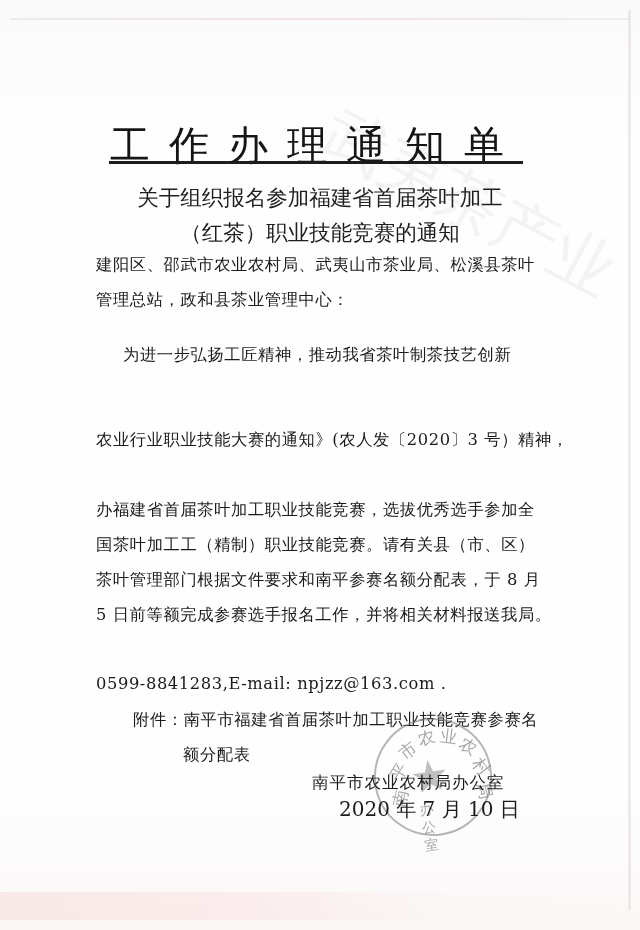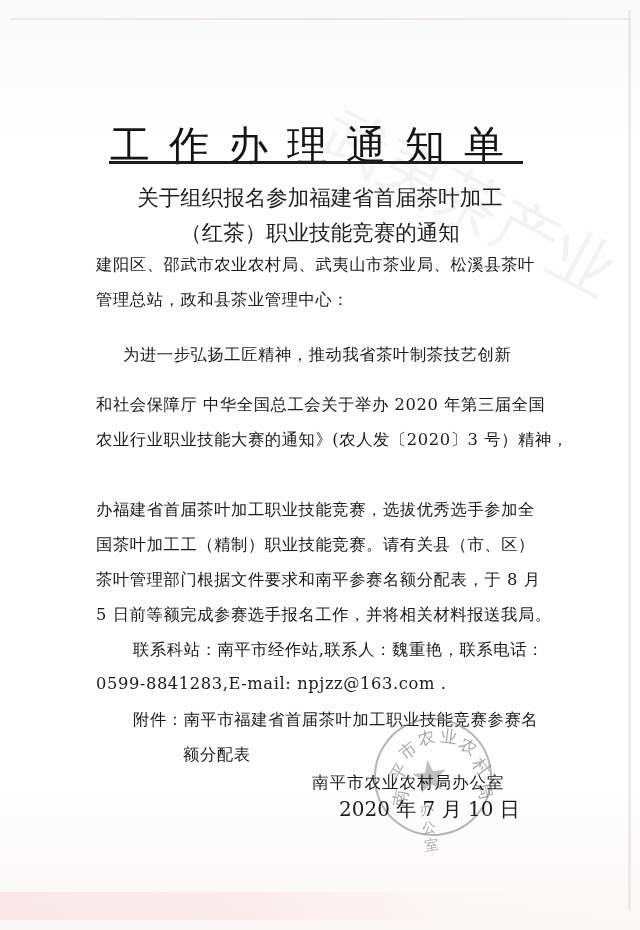--- a/index.html
+++ b/index.html
@@ -138,28 +138,26 @@
   <div class="doc-title">工作办理通知单</div>
   <div class="title-rule"></div>
 
   <div class="subtitle sub1">关于组织报名参加福建省首届茶叶加工</div>
   <div class="subtitle sub2">（红茶）职业技能竞赛的通知</div>
 
   <div class="body-text" style="top:254px;">建阳区、邵武市农业农村局、武夷山市茶业局、松溪县茶叶</div>
   <div class="body-text" style="top:289px;">管理总站，政和县茶业管理中心：</div>
 
   <div class="body-text" style="top:324px; left:123px;margin-top:20px;">为进一步弘扬工匠精神，推动我省茶叶制茶技艺创新</div>
-  <div class="body-text" style="top:394px;">和社会保障厅 中华全国总工会关于举办 2020 年第三届全国</div>
   <div class="body-text" style="top:429px;">农业行业职业技能大赛的通知》(农人发〔2020〕3 号）精神，</div>
   <div class="body-text" style="top:499px;">办福建省首届茶叶加工职业技能竞赛，选拔优秀选手参加全</div>
   <div class="body-text" style="top:534px;">国茶叶加工工（精制）职业技能竞赛。请有关县（市、区）</div>
   <div class="body-text" style="top:569px;">茶叶管理部门根据文件要求和南平参赛名额分配表，于 8 月</div>
   <div class="body-text" style="top:604px;">5 日前等额完成参赛选手报名工作，并将相关材料报送我局。</div>
 
-  <div class="body-text" style="top:639px; left:133px;">联系科站：南平市经作站,联系人：魏重艳，联系电话：</div>
   <div class="body-text" style="top:674px;">0599-8841283,E-mail:  npjzz@163.com  .</div>
 
   <div class="body-text" style="top:709px; left:133px;">附件：南平市福建省首届茶叶加工职业技能竞赛参赛名</div>
   <div class="body-text" style="top:744px; left:183px;">额分配表</div>
 
   <div class="stamp">
     <div class="stamp-star">★</div>
     <div class="stamp-text">
       <span class="stamp-ch" style="left:12px; top:62px; transform:rotate(-70deg);">南</span>
       <span class="stamp-ch" style="left:14px; top:36px; transform:rotate(-50deg);">平</span>

